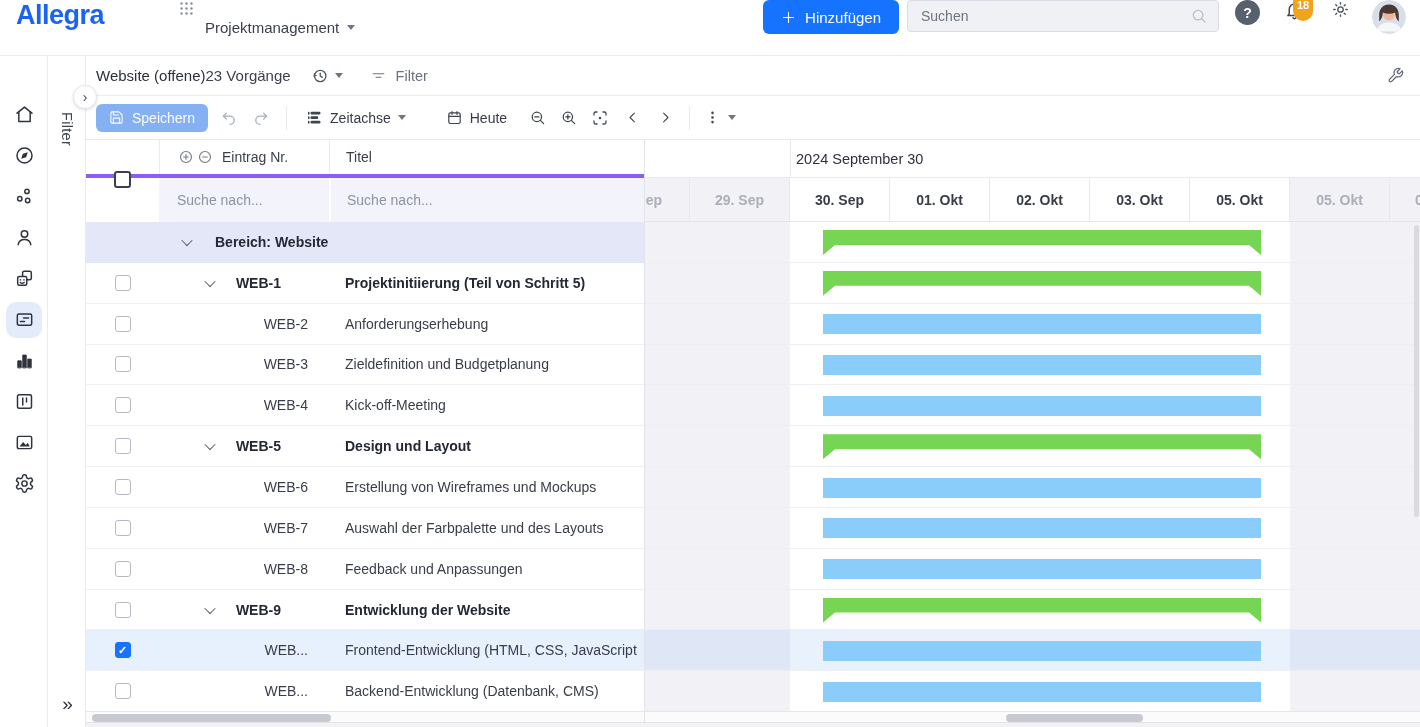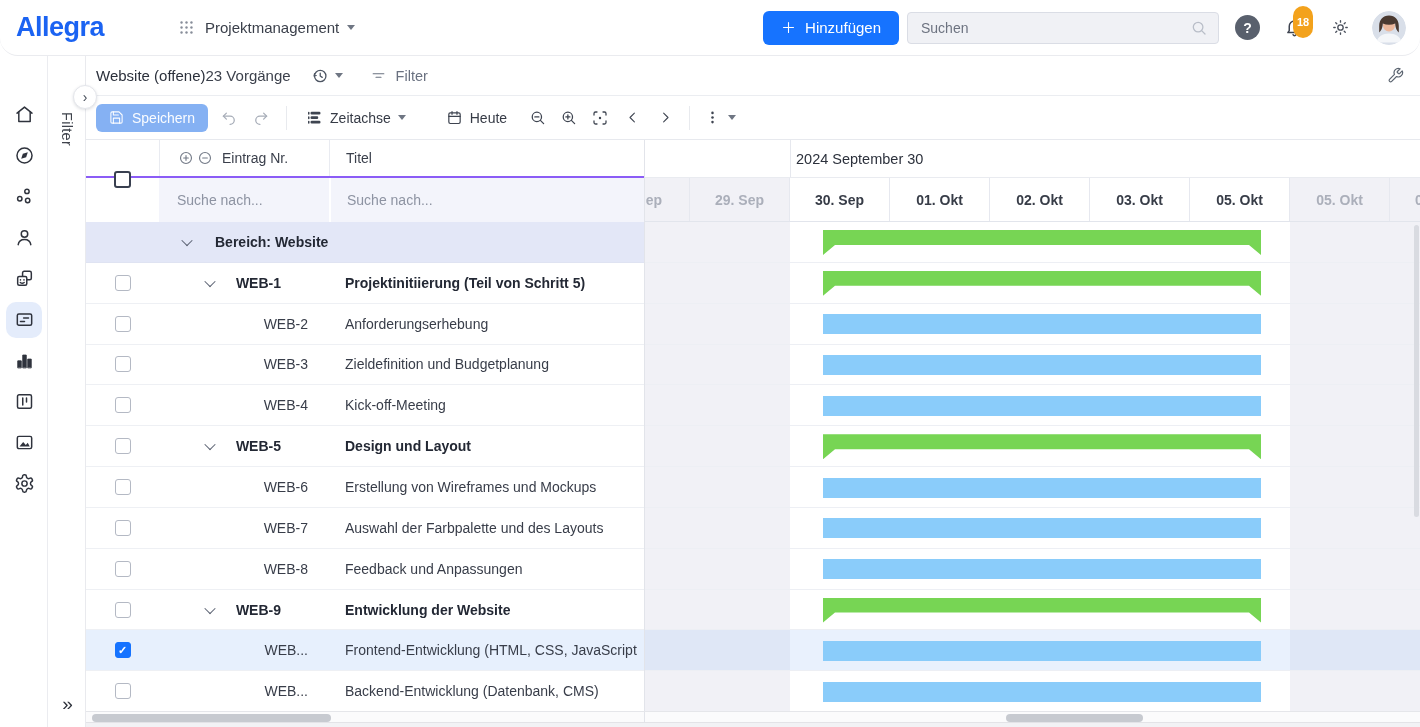--- a/index.html
+++ b/index.html
@@ -5,22 +5,22 @@
   * { margin:0; padding:0; box-sizing:border-box; }
   html,body { width:1420px; height:727px; overflow:hidden; }
   body { font-family:"Liberation Sans", sans-serif; background:#fff; color:#343a46;
          --accent:#1673ff; --summary:#77d554; --task:#8accfa; --rh:40.85px;
          --line:#e8eaef; --weekend:#f1f1f6; position:relative; }
 
   svg { display:block; }
   .icn svg { fill:none; stroke:currentColor; stroke-width:1.7; stroke-linecap:round; stroke-linejoin:round; }
 
   
-  .topbar { height:56px; display:flex; align-items:center; padding:0 14px 0 16px;
-            border-bottom:1px solid #eaebef; background:#fff;border-radius:18px; }
+  .topbar { height:56px; display:flex; padding:0 14px 0 16px;
+            border-bottom:1px solid #eaebef; background:#fff; }
   .logo { font-size:27px; font-weight:800; color:#1b63f2; letter-spacing:-0.5px; width:112px; }
   .grid-btn { margin-left:50px; color:#878d99; cursor:pointer; }
   .ws { margin-left:10px; display:flex; align-items:center; gap:8px; cursor:pointer; }
   .ws-label { font-size:15px; color:#3a3f4a; }
   .caret { width:0; height:0; border-left:4.5px solid transparent; border-right:4.5px solid transparent;
            border-top:5.5px solid #6f7683; display:inline-block; }
   .add-btn { margin-left:auto; height:34px; background:var(--accent); color:#fff; border:none; border-radius:6px;
              display:flex; align-items:center; gap:9px; padding:0 18px; font-size:15px; font-family:inherit; cursor:pointer; }
   .search { margin-left:8px; width:312px; height:32px; background:#f0f1f5; border:1px solid #dadde5; border-radius:4px;
             display:flex; align-items:center; padding:0 10px 0 13px; }
@@ -73,21 +73,21 @@
   .tb-group { display:flex; align-items:center; gap:7px; cursor:pointer; color:#3e4450; }
   .tb-label { font-size:14px; font-weight:500; color:#363b46; }
   .ml12{margin-left:12px}.ml13{margin-left:13px}.ml14{margin-left:14px}.ml16{margin-left:16px}
   .ml18{margin-left:18px}.ml22{margin-left:22px}.ml40{margin-left:40px}
 
   
   .content { display:flex; height:571px; overflow:hidden; }
 
   
   .table-pane { width:559px; border-right:1px solid #e2e4ea; position:relative; background:#fff; }
-  .t-head { height:38px; display:flex; border-bottom:2px solid #8b5cf6; }
+  .t-head { height:38px; display:flex; border-bottom:4px solid #8b5cf6; }
   .h-cb { width:73px; }
   .h-id { width:170px; border-left:1px solid #e9ebf1; display:flex; align-items:center; padding-left:18px; }
   .h-id .icn { color:#737a87; cursor:pointer; }
   .h-id .icn + .icn { margin-left:3px; }
   .h-label { margin-left:9px; font-size:14px; font-weight:500; color:#3a3f4b; }
   .h-title { flex:1; border-left:1px solid #e9ebf1; display:flex; align-items:center; padding-left:16px;
              font-size:14px; font-weight:500; color:#3a3f4b; }
   .t-search { height:44px; display:flex; }
   .s-cb { width:73px; background:#fff; }
   .s-id { width:170px; background:#f3f4fb; display:flex; align-items:center; padding-left:18px; }

